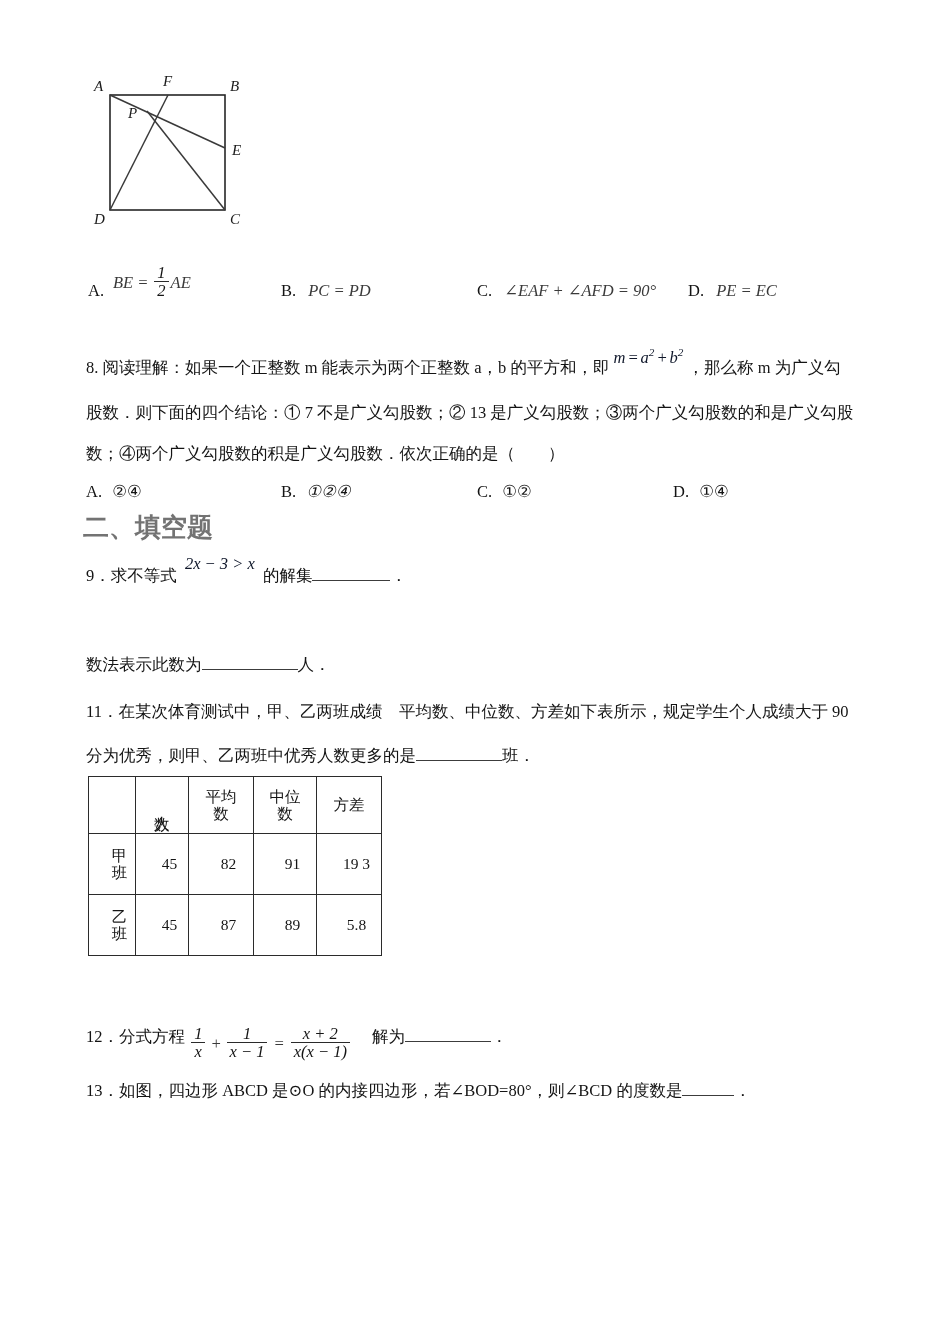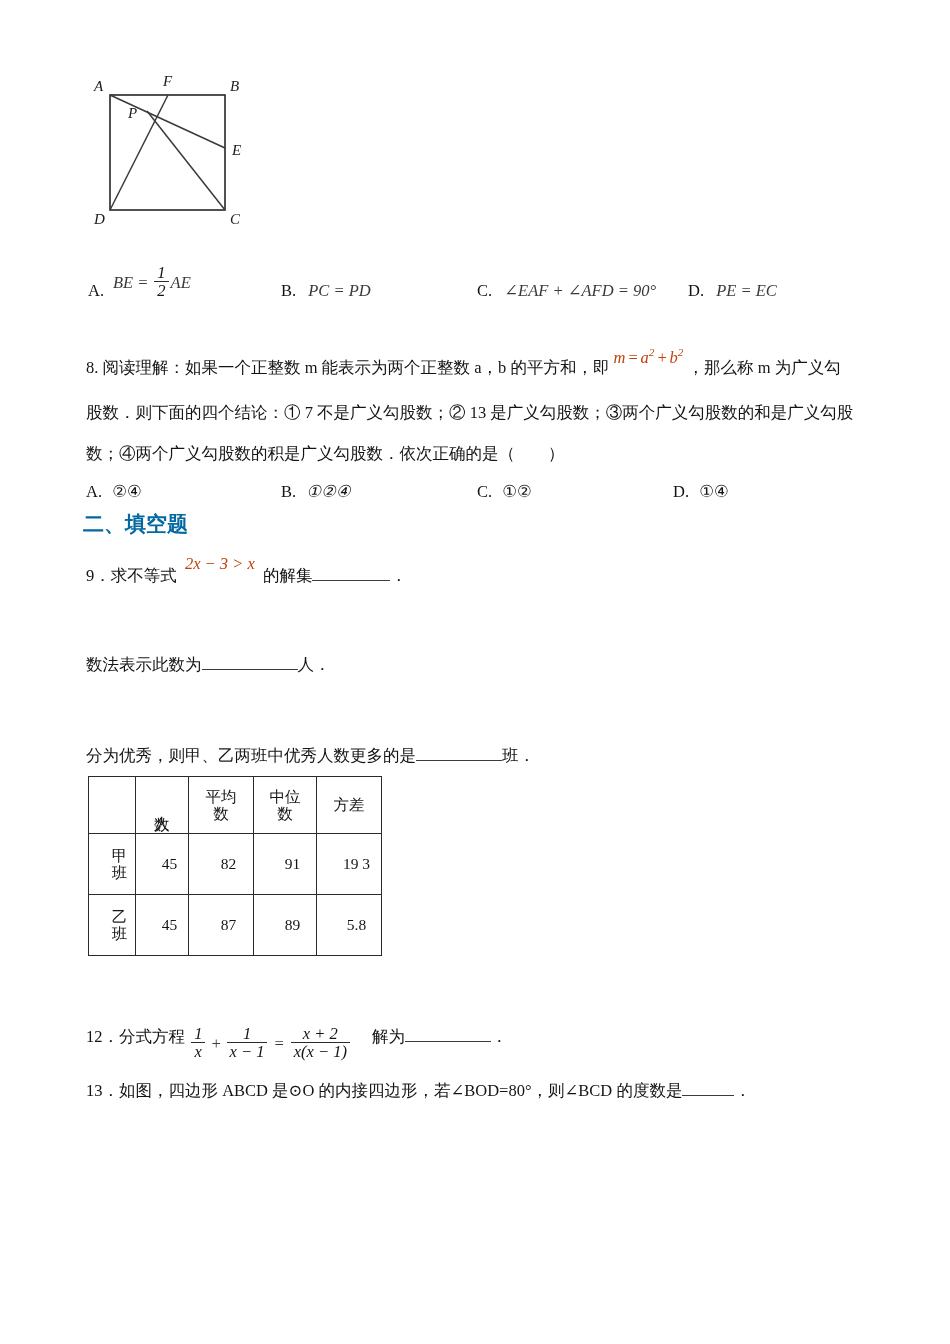--- a/index.html
+++ b/index.html
@@ -68,22 +68,22 @@
     vertical-align: baseline;
   }
 
   .sup { font-size: 0.68em; vertical-align: super; font-style: italic; }
 
   
   .heading {
     position: absolute;
     font-family: "Liberation Sans", "DejaVu Sans", sans-serif;
     font-weight: bold;
-    font-size: 21px;
-    color: #0369a1;
+    font-size: 26px;
+    color: #737373;
     white-space: nowrap;
   }
 
   
   #stats-table {
     position: absolute;
     left: 88px;
     top: 776px;
     border-collapse: collapse;
     font-size: 15.5px;
@@ -105,21 +105,21 @@
   #stats-table tr.body td { height: 60px; padding-left: 15px; }
   .vlabel { line-height: 1.12; }
 
   
   .mrow { display: inline-flex; align-items: center; }
   .stack-top {
     display: inline-block;
     position: relative;
     top: -10px;
     font-style: italic;
-    color: #c2410c;
+    color: #0f172a;
     text-align: center;
   }
 </style>
 </head>
 <body>
 
 <div class="page">
 
   <div id="figure">
     <svg width="300" height="180" viewBox="0 0 300 180">
@@ -210,20 +210,21 @@
   <div class="line cn" style="left:86px; top:568px;">
     <span>9．求不等式</span>
     <span class="stack-top" style="top:-12px; padding:0 4px;">2x − 3 &gt; x</span>
     <span>的解集</span><span class="blank-u" style="width:78px;"></span><span>．</span>
   </div>
 
   <div class="line cn" style="left:86px; top:657px;">
     <span>数法表示此数为</span><span class="blank-u" style="width:96px;"></span><span>人．</span>
   </div>
 
+  <div class="line cn" style="left:86px; top:704px;">11．在某次体育测试中，甲、乙两班成绩　平均数、中位数、方差如下表所示，规定学生个人成绩大于 90</div>
   <div class="line cn" style="left:86px; top:748px;">
     <span>分为优秀，则甲、乙两班中优秀人数更多的是</span><span class="blank-u" style="width:86px;"></span><span>班．</span>
   </div>
 
   <table id="stats-table">
     <tbody>
       <tr class="head">
         <td class="corner"></td>
         <td class="c1">
           <div class="vlabel" style="writing-mode:vertical-rl; text-orientation:upright; margin:0 auto; letter-spacing:1px;">人数</div>

